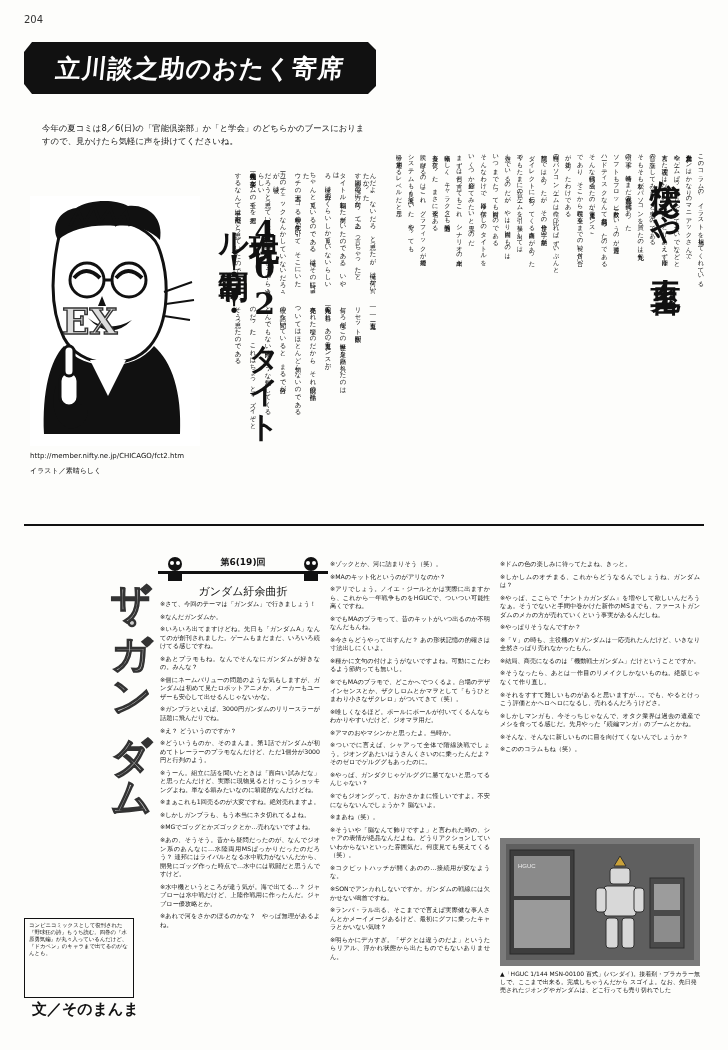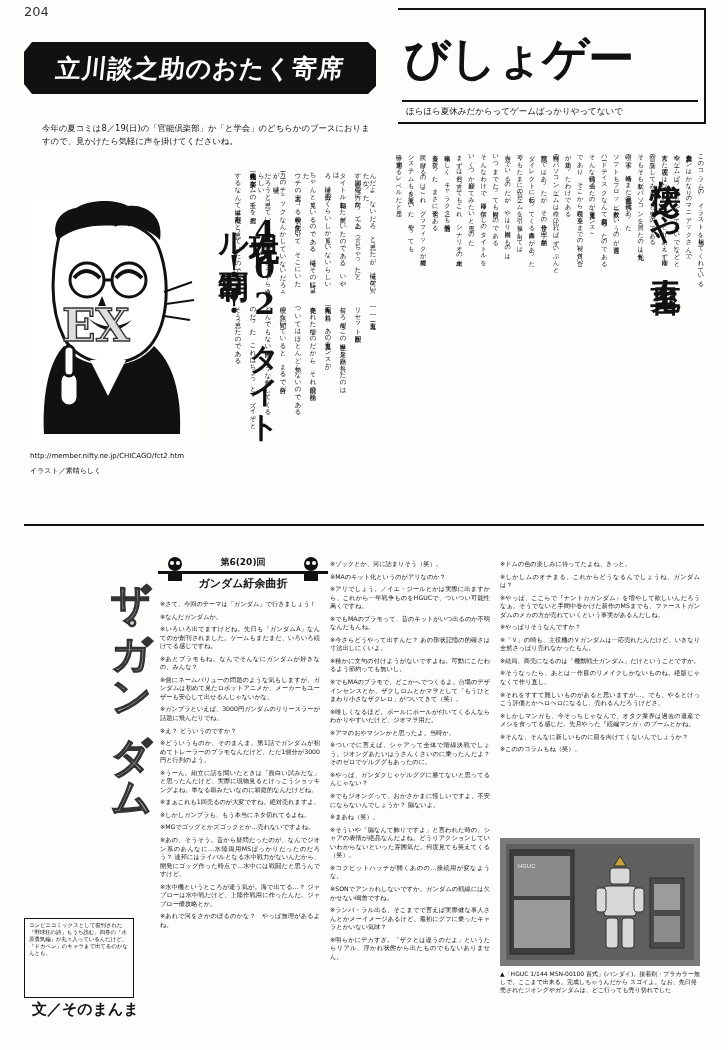--- a/index.html
+++ b/index.html
@@ -4,21 +4,21 @@
 <style>
   html,body{margin:0;padding:0;background:#ffffff;}
   body{width:728px;height:1050px;position:relative;font-family:"DejaVu Sans","Liberation Sans",sans-serif;color:#111;overflow:hidden;}
   .page{position:absolute;inset:0;background:#fdfdfb;}
 
   
   .vert{writing-mode:vertical-rl;text-orientation:upright;}
   .tiny{font-size:5.2px;line-height:1.28;}
 
   
-  .pagenum{position:absolute;left:24px;top:4px;font-size:13px;color:#333;}
+  .pagenum{position:absolute;left:24px;top:14px;font-size:10px;color:#333;}
 
   
   .hdr-left{position:absolute;left:24px;top:36px;width:352px;height:64px;}
   .hdr-left .band{position:absolute;left:0;top:6px;width:352px;height:52px;background:#111;
      clip-path:polygon(0 10px,8px 0,344px 0,352px 8px,352px 44px,344px 52px,8px 52px,0 42px);}
   .hdr-left .txt{position:absolute;left:0;top:6px;width:352px;height:52px;display:flex;
      align-items:center;justify-content:center;color:#fff;font-weight:bold;
      font-family:"DejaVu Serif","Liberation Serif",serif;font-size:25px;letter-spacing:1px;
      transform:skewX(-6deg);}
 
@@ -55,35 +55,35 @@
   .kaika{position:absolute;left:650px;top:160px;width:52px;height:330px;}
   .kaika .v{writing-mode:vertical-rl;text-orientation:upright;font-weight:bold;
      font-family:"DejaVu Serif","Liberation Serif",serif;font-size:30px;line-height:1.05;}
 
   
   .logo-box{position:absolute;left:34px;top:552px;width:120px;height:370px;}
   .logo-box .lg{position:absolute;left:0;top:0;width:120px;height:300px;
      writing-mode:vertical-rl;text-orientation:upright;font-weight:bold;font-size:40px;
      font-family:"DejaVu Serif","Liberation Serif",serif;color:#cfcfcf;
      -webkit-text-stroke:1.2px #333;letter-spacing:4px;line-height:1.12;}
-  .logo-ex{position:absolute;left:62px;top:300px;font-size:44px;font-weight:bold;color:#ddd;
+  .logo-ex{position:absolute;left:62px;top:300px;font-size:36px;font-weight:bold;color:#ddd;
      -webkit-text-stroke:1.4px #333;font-family:"DejaVu Serif","Liberation Serif",serif;}
   .logo-note{position:absolute;left:24px;top:918px;width:110px;height:80px;border:1.5px solid #111;
      padding:3px 4px;box-sizing:border-box;}
   .byline{position:absolute;left:32px;top:1000px;font-size:15px;font-weight:bold;
      font-family:"DejaVu Serif","Liberation Serif",serif;}
 
   
   .colmid{position:absolute;left:160px;top:600px;width:160px;height:400px;}
   .colright{position:absolute;left:330px;top:560px;width:160px;height:455px;}
   .colright2{position:absolute;left:500px;top:560px;width:200px;height:260px;}
 
   .head6{position:absolute;left:158px;top:556px;width:170px;text-align:center;}
   .head6 .n{font-size:9px;font-weight:bold;}
-  .head6 .t{font-size:11px;font-weight:bold;margin-top:2px;}
+  .head6 .t{font-size:11px;font-weight:normal;margin-top:10px;}
   .head6 .bar{height:3px;background:#111;margin:2px 0;}
 
   .chibi{position:absolute;top:556px;width:22px;height:26px;}
 
   
   .photo{position:absolute;left:500px;top:838px;width:200px;height:128px;background:#5a5a5a;overflow:hidden;}
   .photo .inner{position:absolute;inset:0;}
   .photo-cap{position:absolute;left:500px;top:970px;width:200px;font-size:6px;line-height:1.35;}
   .txtcol{font-size:6.2px;line-height:1.38;text-align:justify;}
   .txtcol p{margin:0 0 4px 0;}
@@ -95,27 +95,22 @@
 
 <div class="page">
 
   <div class="pagenum">204</div>
 
   <div class="hdr-left">
     <div class="band"></div>
     <div class="txt">立川談之助のおたく寄席</div>
   </div>
 
-  <div class="hdr-right">
-    <div class="big">びしょゲー</div>
-    <div class="rule"></div>
-    <div class="sub">ほらほら夏休みだからってゲームばっかりやってないで</div>
-  </div>
-
-  <div class="lead">今年の夏コミは8／19(日)の「官能倶楽部」か「と学会」のどちらかのブースにおりますので、見かけたら気軽に声を掛けてくださいね。</div>
+
+  <div class="lead">今年の夏コミは8／6(日)の「官能倶楽部」か「と学会」のどちらかのブースにおりますので、見かけたら気軽に声を掛けてくださいね。</div>
 
   <div class="artA">
     <div class="cols" id="artA-cols" style="display: flex; flex-direction: row-reverse; gap: 2px;">
         <div class="vert" style="width: 13px; height: 126px; font-size: 6.4px; line-height: 1.05; overflow: hidden;">んだよ、ないだろ、と思ったが、俺は何か言いたかった</div>
         <div class="vert" style="width: 13px; height: 126px; font-size: 6.4px; line-height: 1.05; overflow: hidden;">す瞬間、俺の方に向かって「あー、言っちゃった」と</div>
         <div class="vert" style="width: 13px; height: 126px; font-size: 6.4px; line-height: 1.05; overflow: hidden;">タイトル制覇した男がいたのである。いや、彼は</div>
         <div class="vert" style="width: 13px; height: 126px; font-size: 6.4px; line-height: 1.05; overflow: hidden;">ろ、彼は五分の一くらいしか見ていないらしい</div>
         <div class="vert" style="width: 13px; height: 126px; font-size: 6.4px; line-height: 1.05; overflow: hidden;">ちゃんと見ているのである。俺はその時に思った</div>
         <div class="vert" style="width: 13px; height: 126px; font-size: 6.4px; line-height: 1.05; overflow: hidden;">ウチの大王ボコる学校の先生が引いて、そこにいた</div>
         <div class="vert" style="width: 13px; height: 126px; font-size: 6.4px; line-height: 1.05; overflow: hidden;">ーカーのチェックなんかしていないだろうが、彼は</div>
@@ -216,21 +211,21 @@
     <div class="lg">ザ・ガンダム</div>
   </div>
   <div class="logo-ex">EX</div>
 
   <div class="logo-note tiny">
     <div style="font-size:5.4px;line-height:1.3;">コンビニコミックスとして復刊された『野球狂の詩』もうち読む。四巻の『水原勇気編』が丸々入っているんだけど、『ドカベン』のキャラまで出てるのがなんとも。</div>
   </div>
   <div class="byline">文／そのまんま</div>
 
   <div class="head6">
-    <div class="n">第6(20)回</div>
+    <div class="n">第6(19)回</div>
     <div class="bar"></div>
     <div class="t">ガンダム紆余曲折</div>
   </div>
 
   <div class="chibi" style="left:164px;">
     <svg width="22" height="26" viewBox="0 0 22 26">
         <circle cx="11" cy="8" r="7" fill="#111"></circle>
         <rect x="4" y="15" width="14" height="10" fill="#111"></rect>
         <circle cx="8" cy="7" r="2" fill="#fff"></circle>
         <circle cx="14" cy="7" r="2" fill="#fff"></circle>

